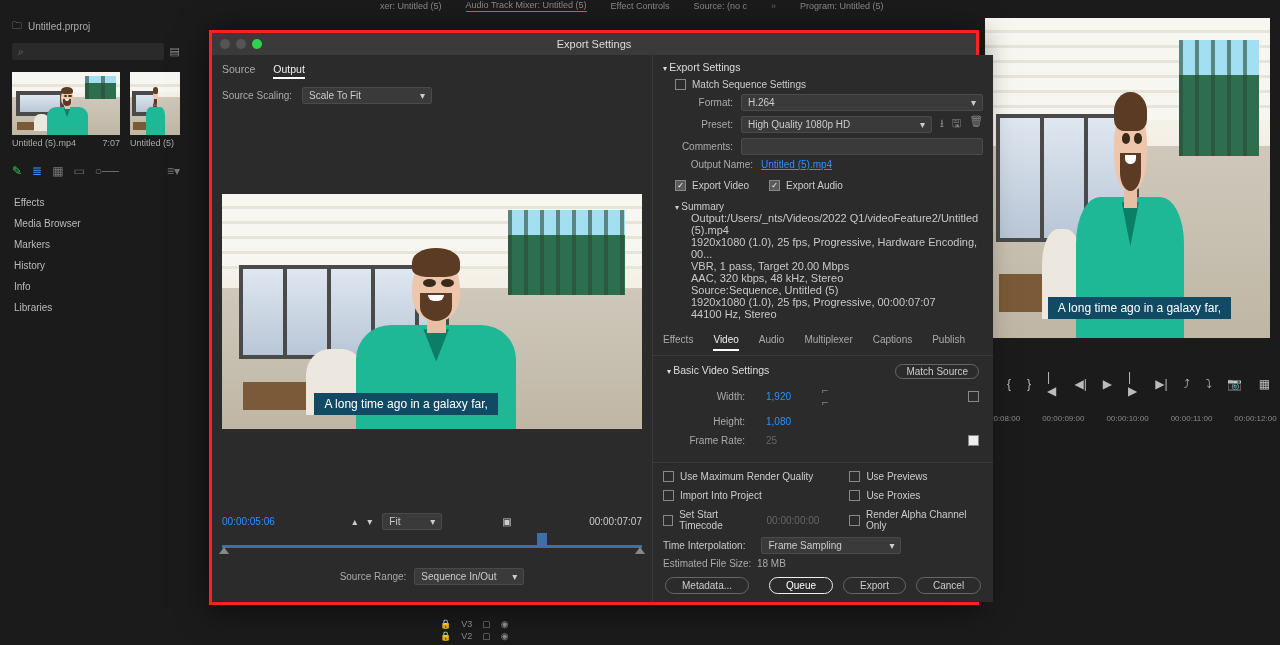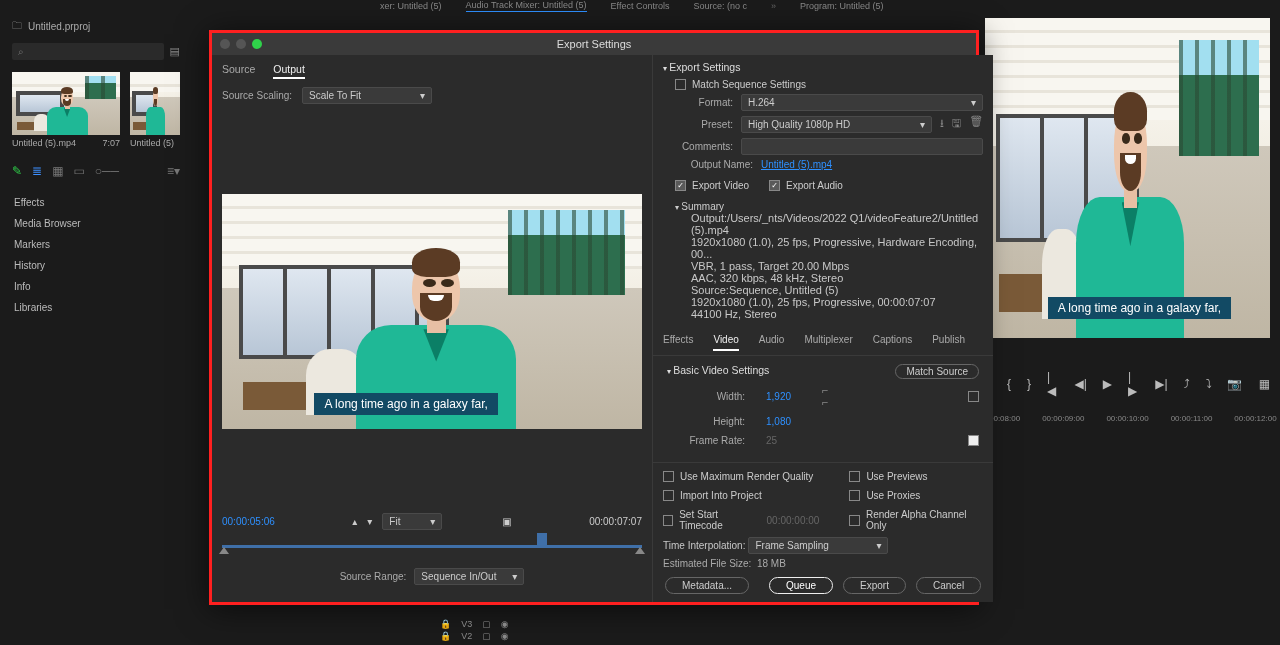--- a/index.html
+++ b/index.html
@@ -100,21 +100,21 @@
 .blueval { color:#2e90ff; }
 .linkico { margin: 0 10px; color:#888; font-size: 11px; }
 .dim-chk { margin-left:auto; width:11px; height:11px; border:1px solid #888; display:inline-block; }
 .dim-chk.on { background:#eee; }
 
 .bottom-opts { border-top:1px solid #3a3a3a; padding:6px 10px; }
 .bottom-opts .cols { display:flex; gap:30px; }
 .bottom-opts .cols .col { display:flex; flex-direction:column; gap:4px; }
 .bottom-opts .chk-row { margin: 2px 0; }
 .timecode-dim { color:#666; margin-left:4px; }
-.tinterp { display:flex; align-items:center; gap:3px; margin-top: 4px; font-size:10px; }
+.tinterp { display:flex; align-items:center; gap:16px; margin-top: 4px; font-size:10px; }
 .tinterp .sel { min-width: 140px; }
 .estsz { font-size:10px; color:#aaa; margin-top:4px; }
 .footer-btns { display:flex; gap:10px; justify-content:flex-start; margin-top:8px; padding: 0 2px; }
 .fbtn { border:1px solid #666; border-radius:11px; padding:2px 16px; font-size:10px; color:#ccc; background:transparent; cursor:pointer; }
 .fbtn.primary { border:1.5px solid #eee; color:#fff; }
 
 
 .video-frame { position:absolute; inset:0;border-radius:9px; }
 .office-bg { position:absolute; inset:0; background: linear-gradient(180deg, #fdfdfa 0%, #f3efe5 40%, #cfc8bb 40%, #bfb6a4 100%); }
 .ceiling { position:absolute; top:0; left:0; right:0; height:32%; background: repeating-linear-gradient(180deg, #f8f6f0 0 12px, #e8e4da 12px 15px); }

